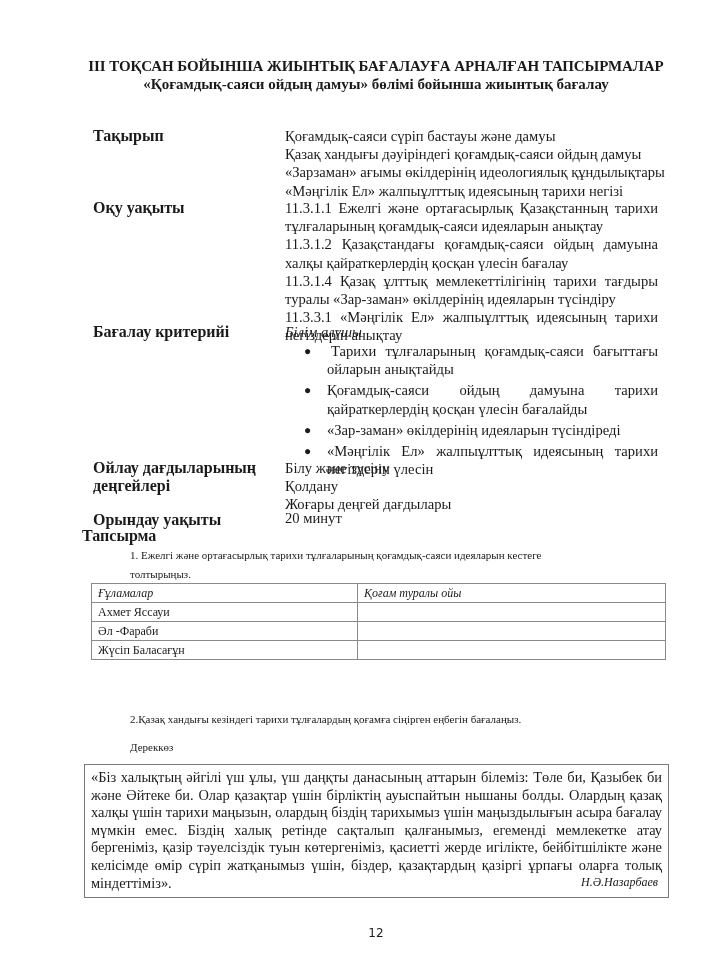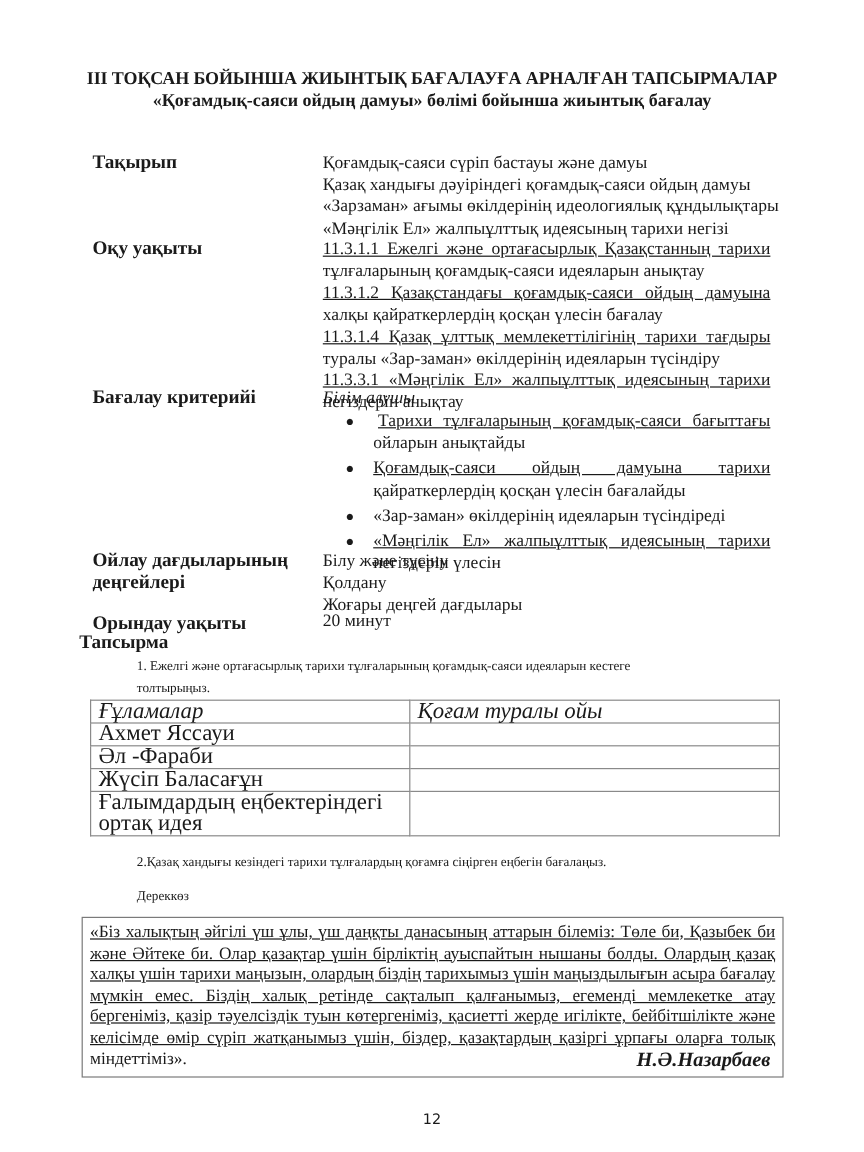--- a/index.html
+++ b/index.html
@@ -1,40 +1,40 @@
 <!DOCTYPE html>
 <html><head>
   <meta charset="utf-8">
   <style>
     html, body { margin: 0; padding: 0; }
     body {
       width: 720px; height: 960px; background: #ffffff; position: relative;
       font-family: "Liberation Serif", "DejaVu Serif", serif; color: #1a1a1a;
       overflow: hidden;
     }
-    .page { position: absolute; left: 0; top: 0; width: 676px; height: 960px; }
+    .page { position: absolute; left: 16px; top: 0; width: 676px; height: 960px; }
     .title { position: absolute; left: 0; width: 720px; text-align: center; font-weight: bold; font-size: 15px; line-height: 18px; }
     .t1 { top: 57px; letter-spacing: -0.1px; }
     .t2 { top: 75px; }
     .label { position: absolute; left: 77px; font-weight: bold; font-size: 16px; line-height: 18px; }
     .val { position: absolute; left: 269px; width: 373px; font-size: 14.6px; line-height: 18.2px; }
     .line { display: block; white-space: nowrap; }
-    .jline { display: block; text-align: justify; text-align-last: justify; text-decoration: underline; }
+    .jline { display: block; text-align: justify; text-align-last: justify; }
     .it { font-style: italic; }
     .bullets { position: absolute; left: 284px; width: 358px; margin: 0; padding: 0; list-style: none; font-size: 14.6px; line-height: 18.2px; }
     .bullets li { position: relative; padding-left: 27px; margin-bottom: 3px; }
     .bullets li .dot { position: absolute; left: 4px; top: 0; font-size: 12px; }
     .plain { position: absolute; left: 66px; font-size: 11px; line-height: 18px; white-space: nowrap; margin-left: 48px; }
-    table.grid { position: absolute; left: 75px; top: 583px; width: 575px; border-collapse: collapse; font-size: 19px; padding-left: 16px; }
+    table.grid { position: absolute; left: 75px; top: 583px; width: 575px; border-collapse: collapse; font-size: 12px; padding-left: 16px; }
     table.grid td, table.grid th { border: 1px solid #8a8a8a; height: 18px; padding: 0 6px; text-align: left; font-weight: normal; line-height: 18px; }
     table.grid th { font-style: italic; }
     table.grid .c1 { width: 253px; }
     .quote { position: absolute; left: 68px; top: 764px; width: 571px; height: 124px; border: 1.5px solid #7a7a7a; padding: 4px 6px; font-size: 14.4px; line-height: 17.6px; }
     .quote .jline { display: block; }
-    .author { position: absolute; right: 10px; bottom: 5px; font-style: italic; font-size: 17px; font-weight: bold; }
+    .author { position: absolute; right: 10px; bottom: 5px; font-style: italic; font-size: 12px; }
     .pagenum { position: absolute; top: 926px; left: 0; width: 720px; text-align: center; font-family: "DejaVu Sans", sans-serif; font-size: 12px; }
   </style>
 </head>
 <body>
 
 <div class="page">
 
   <div class="title t1">III ТОҚСАН БОЙЫНША ЖИЫНТЫҚ БАҒАЛАУҒА  АРНАЛҒАН ТАПСЫРМАЛАР</div>
   <div class="title t2">«Қоғамдық-саяси ойдың дамуы» бөлімі бойынша жиынтық бағалау</div>
 
@@ -110,24 +110,20 @@
       <td></td>
     </tr>
     <tr>
       <td>Әл -Фараби</td>
       <td></td>
     </tr>
     <tr>
       <td>Жүсіп Баласағұн</td>
       <td></td>
     </tr>
-    <tr>
-      <td>Ғалымдардың еңбектеріндегі ортақ идея</td>
-      <td></td>
-    </tr>
   </tbody>
     </table>
 
   <div class="plain" style="top:710px">2.Қазақ  хандығы кезіндегі тарихи тұлғалардың қоғамға сіңірген  еңбегін  бағалаңыз.</div>
   <div class="plain" style="top:738px">Дереккөз</div>
 
   <div class="quote">
     <span class="jline">«Біз халықтың әйгілі үш ұлы, үш даңқты данасының аттарын білеміз: Төле би, Қазыбек би</span>
     <span class="jline">және Әйтеке би. Олар қазақтар үшін бірліктің ауыспайтын нышаны болды. Олардың қазақ</span>
     <span class="jline">халқы үшін тарихи маңызын, олардың біздің тарихымыз үшін маңыздылығын асыра бағалау</span>

